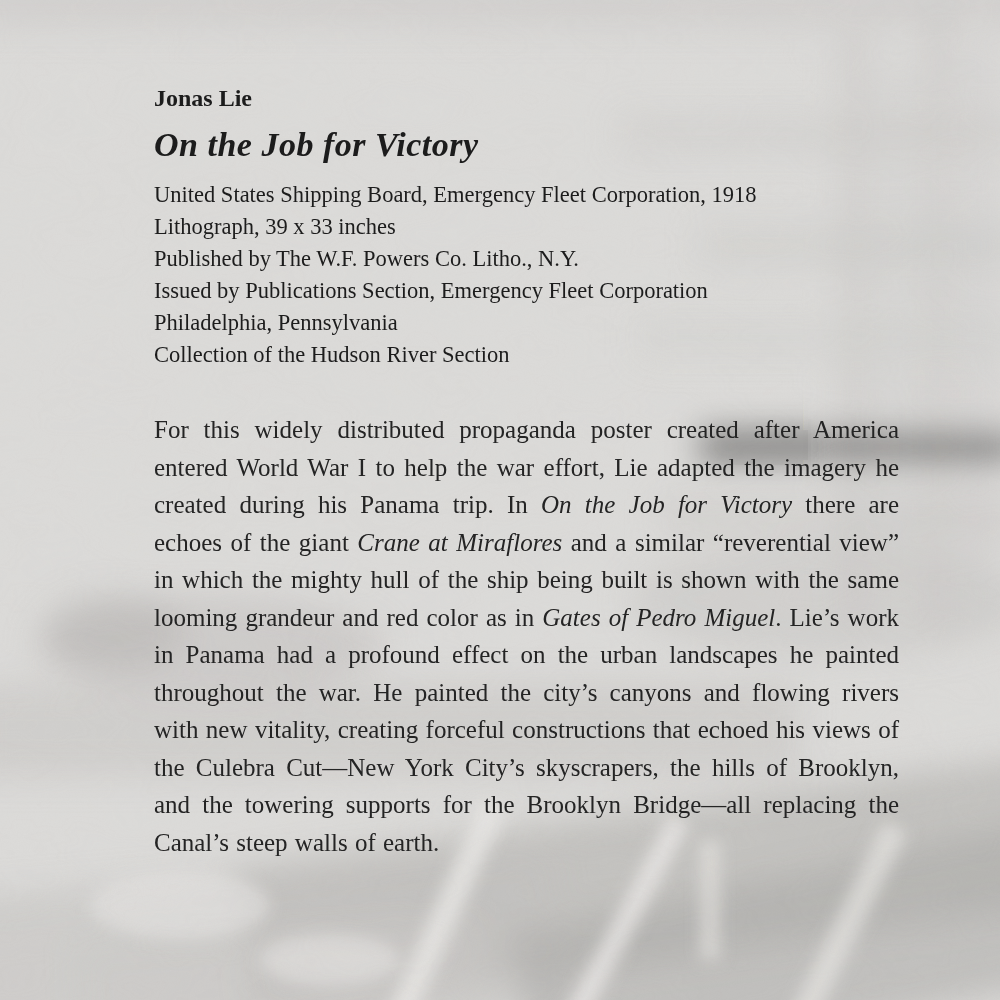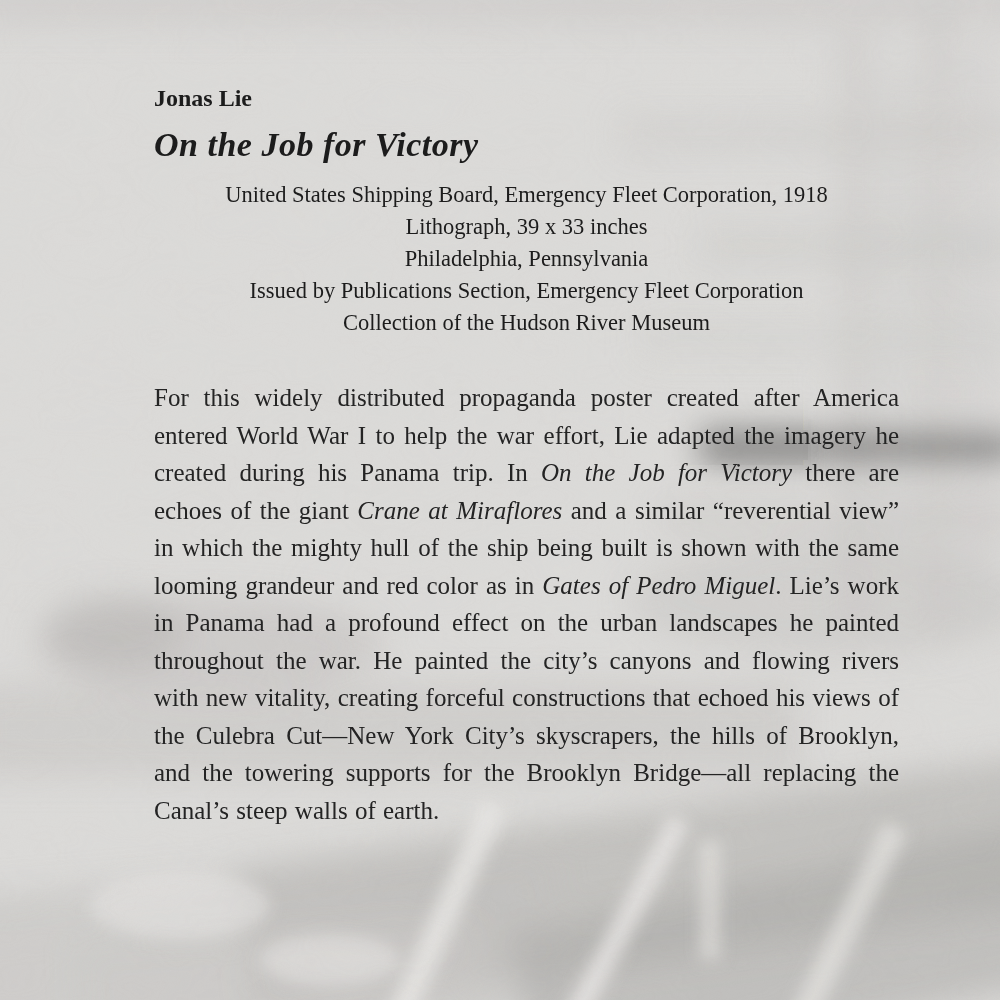--- a/index.html
+++ b/index.html
@@ -50,21 +50,21 @@
     font-style: italic;
     color: var(--color-text-heading);
     letter-spacing: 0.5px;
   }
   .credits {
     margin-top: 15px;
     font-size: 22.5px;
     line-height: 32px;
     color: var(--color-text-heading);
   }
-  .credit-line { white-space: nowrap; text-align: center; }
+  .credit-line { white-space: nowrap; }
   .body-text {
     margin-top: 40px;
     font-size: 25px;
     line-height: 37.5px;
     text-align: justify;
     color: var(--color-text-body);
     word-spacing: 1px;
   }
   .body-text .italic { font-style: italic; }
 </style>
@@ -134,20 +134,21 @@
     <rect width="1000" height="1000" filter="url(#grain)" opacity="0.05"></rect>
   </svg>
 
   <main class="content">
     <h2 class="artist">Jonas Lie</h2>
     <h1 class="title">On the Job for Victory</h1>
 
     <div class="credits">
         <div class="credit-line">United States Shipping Board, Emergency Fleet Corporation, 1918</div>
         <div class="credit-line">Lithograph, 39 x 33 inches</div>
+        <div class="credit-line">Published by The W.F. Powers Co. Litho., N.Y.</div>
+        <div class="credit-line">Issued by Publications Section, Emergency Fleet Corporation</div>
         <div class="credit-line">Philadelphia, Pennsylvania</div>
-        <div class="credit-line">Issued by Publications Section, Emergency Fleet Corporation</div>
-        <div class="credit-line">Collection of the Hudson River Museum</div>
+        <div class="credit-line">Collection of the Hudson River Section</div>
       </div>
 
     <p class="body-text"><span class="seg">For this widely distributed propaganda poster created after America entered World War I to help the war effort,  Lie adapted the imagery he created during his Panama trip.  In </span><span class="seg italic">On the Job for Victory</span><span class="seg"> there are echoes of the giant </span><span class="seg italic">Crane at Miraflores</span><span class="seg"> and a similar “reverential view” in which the mighty hull of the ship being built is shown with the same looming grandeur and red color as in </span><span class="seg italic">Gates of Pedro Miguel</span><span class="seg">.  Lie’s work in Panama had a profound effect on the urban landscapes he painted throughout the war. He painted the city’s canyons and flowing rivers with new vitality, creating forceful constructions that echoed his views of the Culebra Cut—New York City’s skyscrapers, the hills of Brooklyn, and the towering supports for the Brooklyn Bridge—all replacing the Canal’s steep walls of earth.</span></p>
   </main>
 </div>
 
 </body></html>

